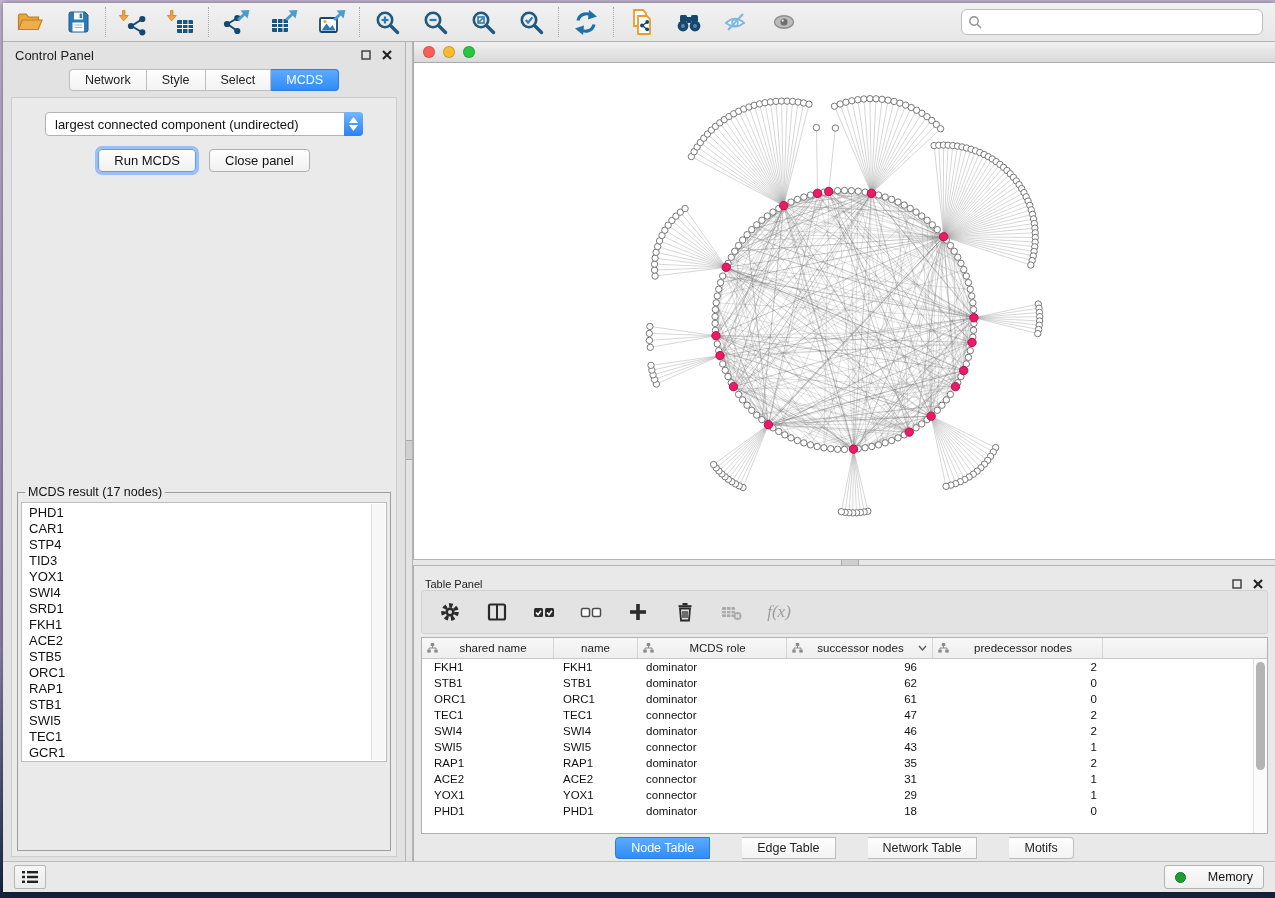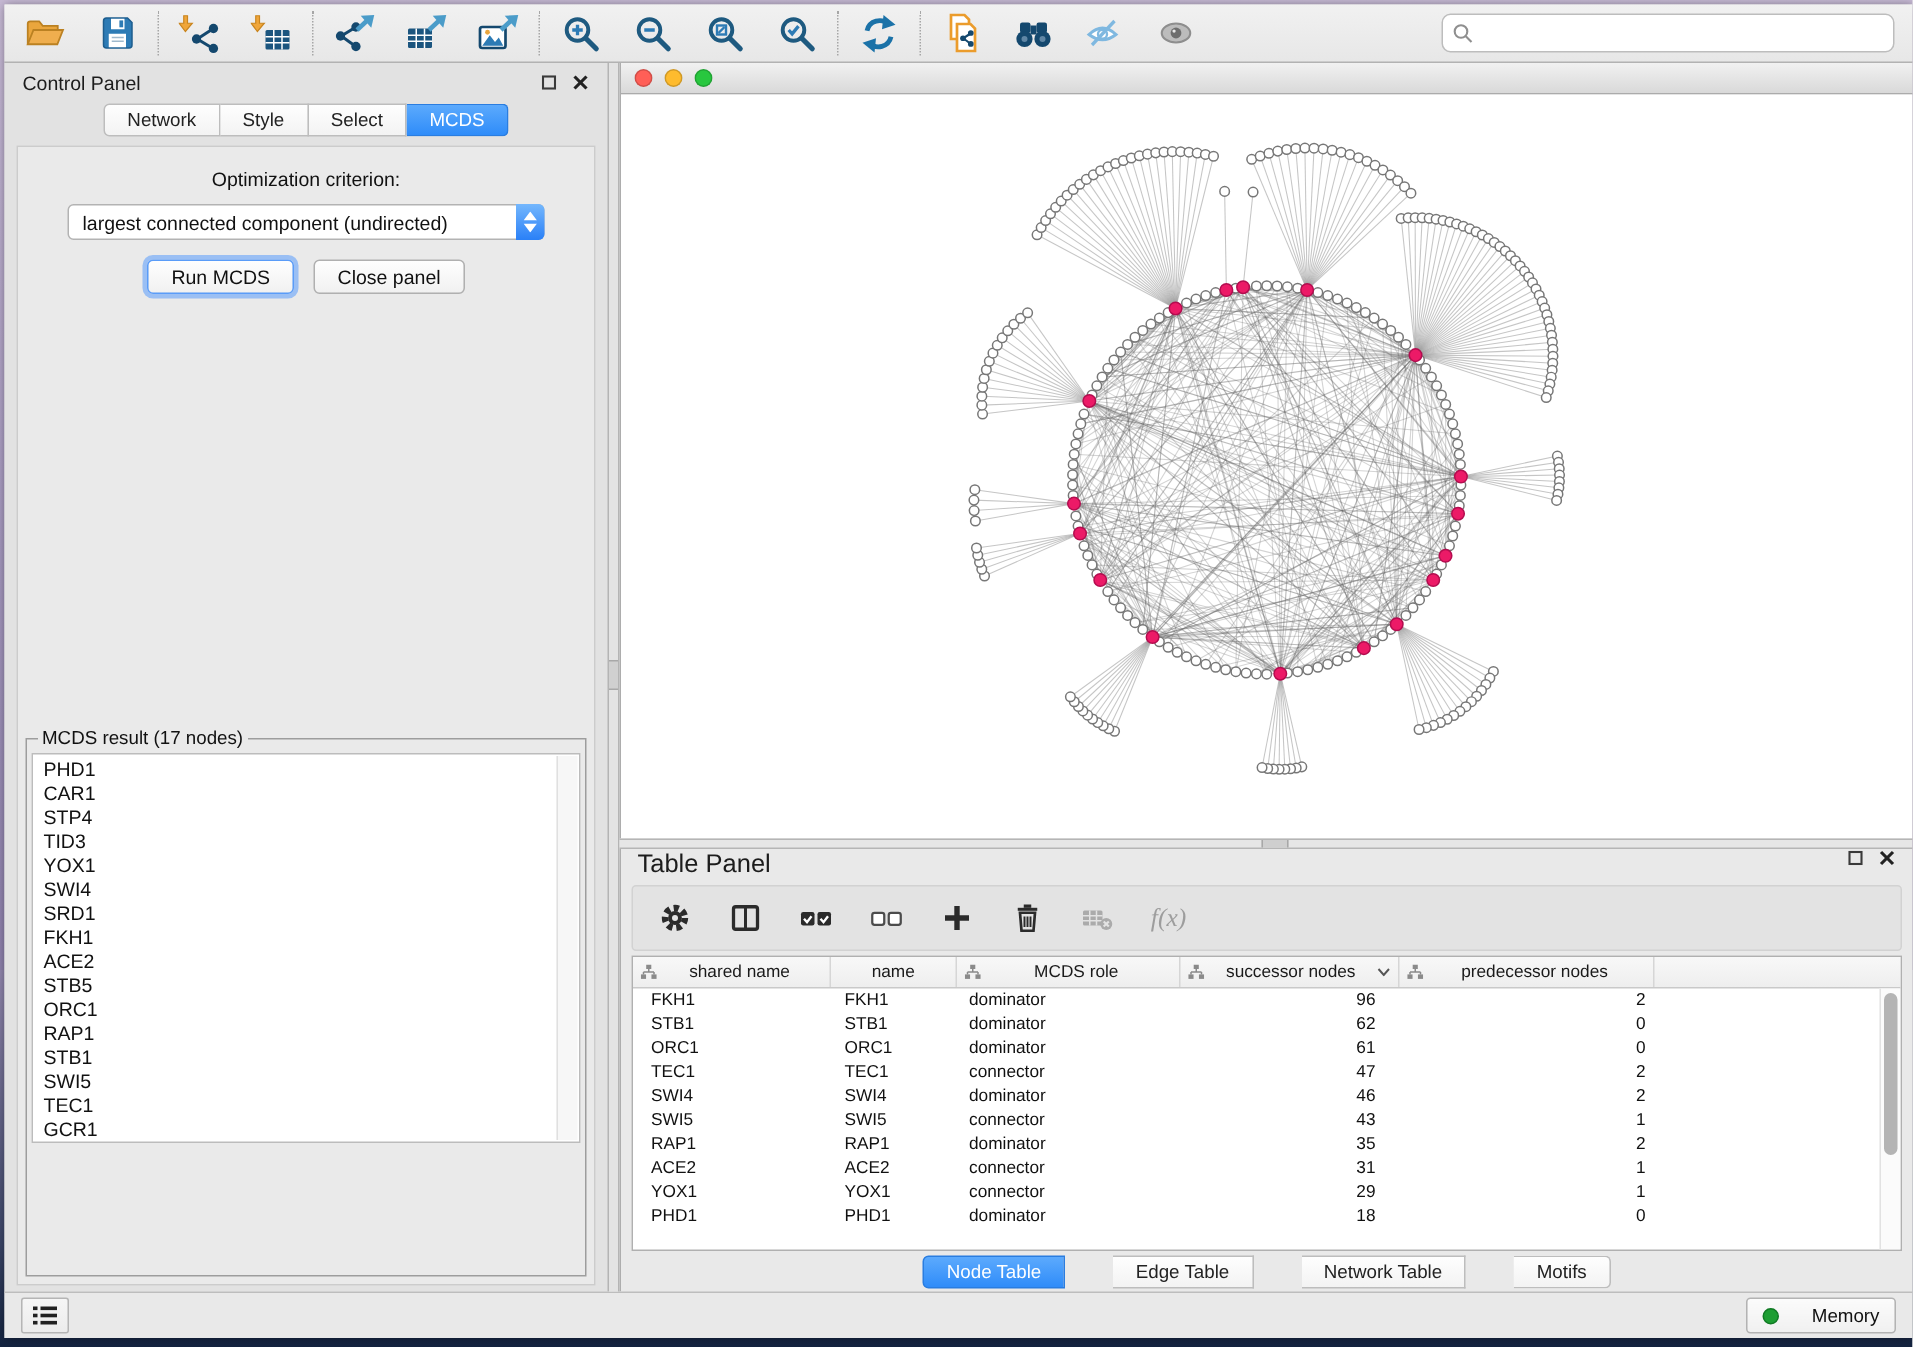--- a/index.html
+++ b/index.html
@@ -60,21 +60,21 @@
     display:flex;align-items:center;position:relative;}
   .traffic{display:flex;gap:8px;padding-left:9px;z-index:1;}
   .light{width:12px;height:12px;border-radius:50%;border:1px solid rgba(0,0,0,.18);box-sizing:border-box;cursor:pointer;padding:0;}
   .nw-title{position:absolute;left:0;right:0;text-align:center;font-size:12.5px;color:#2e2e2e;}
   .nw-canvas{flex:1;background:#fff;position:relative;min-height:0;}
   .nw-canvas svg{position:absolute;inset:0;width:100%;height:100%;}
   .h-splitter{height:5px;flex:none;background:#e6e6e6;border-top:1px solid #b5b5b5;border-bottom:1px solid #b5b5b5;position:relative;cursor:row-resize;}
   .h-splitter .knob{position:absolute;left:428px;top:0;bottom:0;width:16px;background:#cfcfcf;border:1px solid #a8a8a8;border-top:none;border-bottom:none;}
   
   .table-panel{height:295px;flex:none;background:#e9e9e9;display:flex;flex-direction:column;border-left:1px solid #adadad;}
-  .tp-header{height:24px;flex:none;display:flex;align-items:flex-start;padding:0 11px;font-size:17px;color:#1c1c1c;}
+  .tp-header{height:24px;flex:none;display:flex;align-items:flex-end;padding:0 11px;font-size:11px;color:#1c1c1c;}
   .tp-toolbar{height:42px;flex:none;margin:0 7px 3px;background:#e3e3e3;border:1px solid #d2d2d2;border-radius:3px;
     display:flex;align-items:center;gap:21px;padding:0 15px;}
   .tp-btn{background:none;border:none;padding:0;width:26px;height:26px;display:flex;align-items:center;justify-content:center;cursor:pointer;}
   .tp-btn.disabled{cursor:default;}
   .fx-label{font-family:"Liberation Serif",serif;font-style:italic;font-size:17px;color:#9d9d9d;}
   .tp-table{flex:1;margin:0 7px;background:#fff;border:1px solid #b0b0b0;position:relative;overflow:hidden;min-height:0;}
   .t-head{display:flex;height:20px;background:linear-gradient(#f8f8f8,#eeeeee);border-bottom:1px solid #c9c9c9;
     font-size:11.5px;color:#1a1a1a;}
   .th{display:flex;align-items:center;border-right:1px solid #d6d6d6;padding:0 5px;box-sizing:border-box;cursor:pointer;}
   .th .lbl{flex:1;text-align:center;}
@@ -292,21 +292,20 @@
               </button>
         </span>
       </div>
       <div class="cp-tabs">
         <button class="seg-tab">Network</button>
         <button class="seg-tab">Style</button>
         <button class="seg-tab">Select</button>
         <button class="seg-tab active">MCDS</button>
       </div>
       <div class="cp-body">
-        <div class="opt-label">Optimization criterion:</div>
         <div class="opt-select">
           <span class="val">largest connected component (undirected)</span>
           <span class="stepper">
             <svg width="9" height="6" viewBox="0 0 9 6">
                   <polygon points="4.5,0 9,6 0,6" fill="#fff"></polygon>
                 </svg>
             <svg width="9" height="6" viewBox="0 0 9 6">
                   <polygon points="0,0 9,0 4.5,6" fill="#fff"></polygon>
                 </svg>
           </span>

